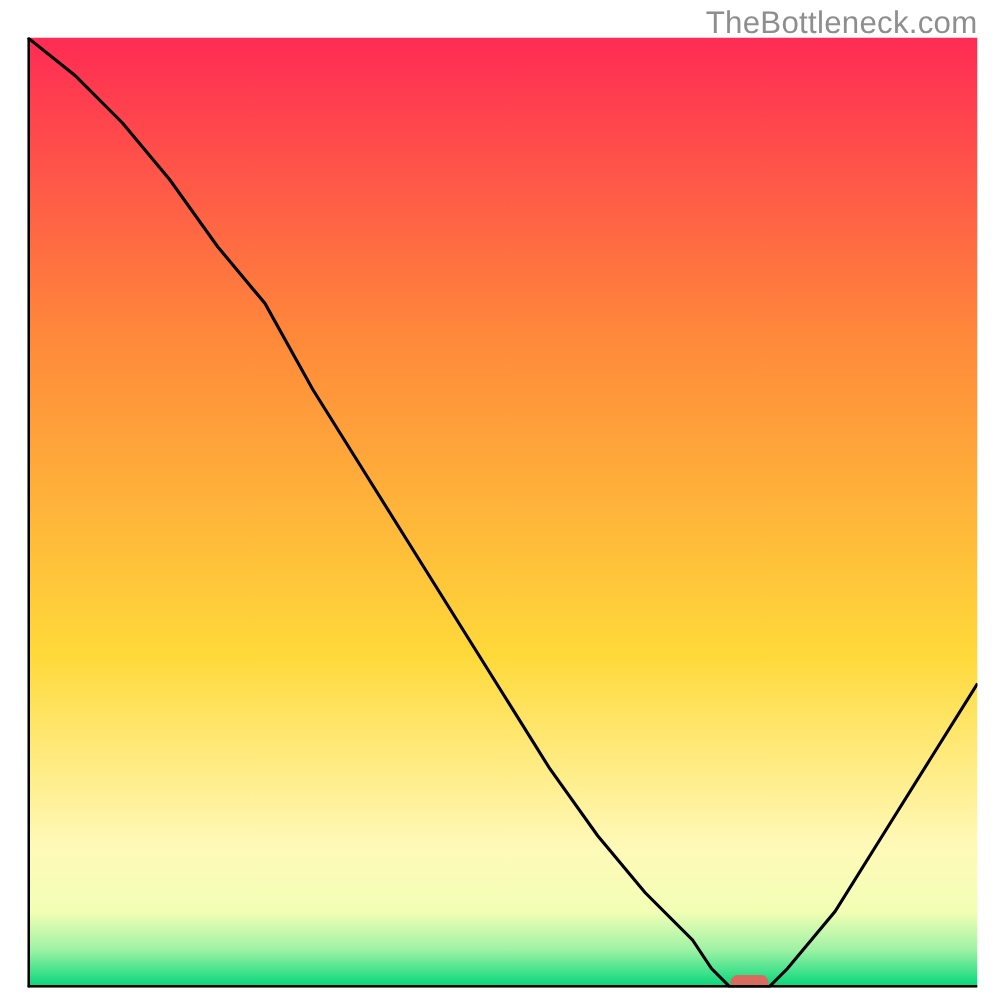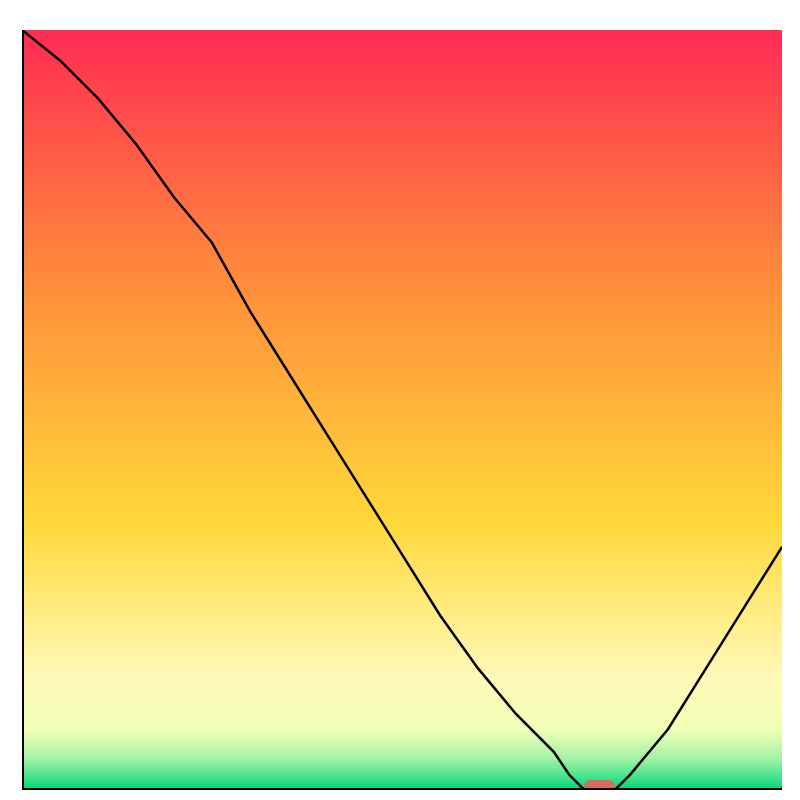--- a/index.html
+++ b/index.html
@@ -80,14 +80,15 @@
 
       <path id="curve-path" class="curve" d="M0.0 0.0 L38.0 30.4 L76.0 68.4 L114.0 114.0 L152.0 167.2 L190.0 212.8 L228.0 281.2 L266.0 342.0 L304.0 402.8 L342.0 463.6 L380.0 524.4 L418.0 585.2 L456.0 638.4 L494.0 684.0 L532.0 722.0 L547.2 744.8 L562.4 760.0 L577.6 760.0 L592.8 760.0 L608.0 744.8 L646.0 699.2 L684.0 638.4 L722.0 577.6 L760.0 516.8"></path>
 
       <rect id="valley-marker" class="valley-marker" rx="6" ry="6" fill="#d86a5f" x="562.4" width="30.4" y="750.0" height="12"></rect>
 
       <line x1="0" y1="0" x2="0" y2="760" class="axis-line"></line>
       <line x1="0" y1="760" x2="760" y2="760" class="axis-line"></line>
     </svg>
   </div>
 
+  <div class="watermark">TheBottleneck.com</div>
 
 </div>
 
 </body></html>

